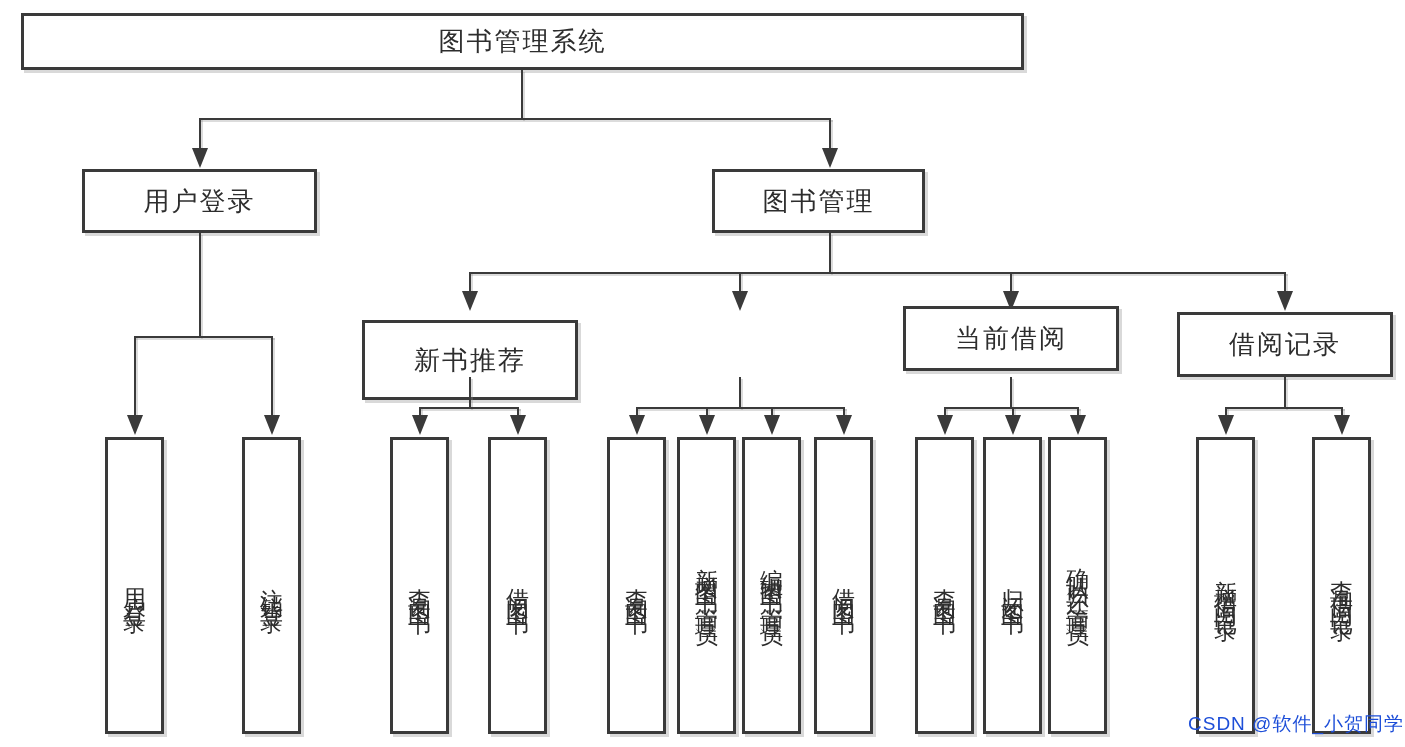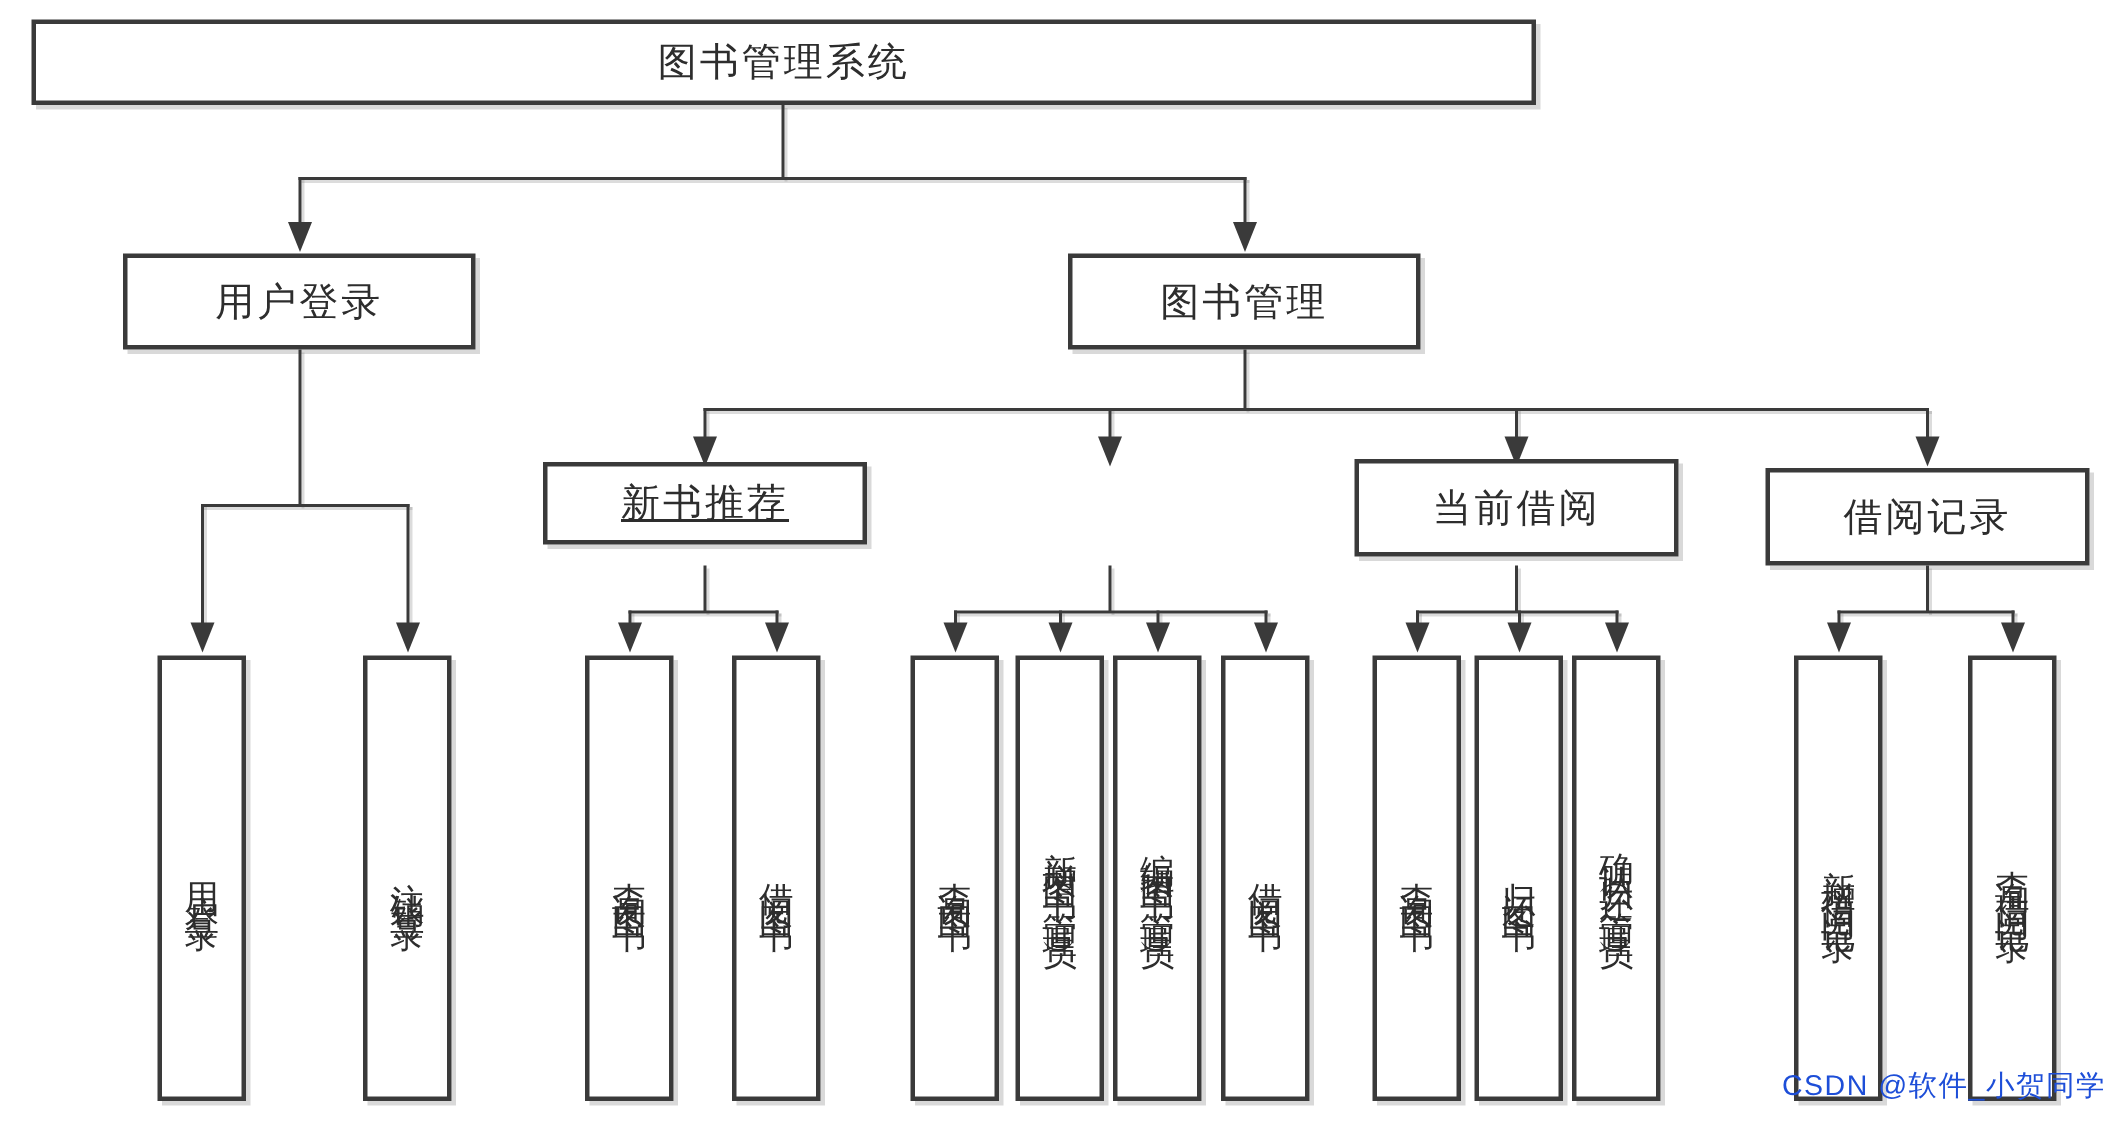--- a/index.html
+++ b/index.html
@@ -35,24 +35,24 @@
     border-left:8px solid transparent;
     border-right:8px solid transparent;
     border-top:20px solid #3a3a3a;
   }
 
   
   #n-root{left:21px;top:13px;width:1003px;height:57px;}
 
   
   #n-user-login{left:82px;top:169px;width:235px;height:64px;}
-  #n-book-mgmt{left:712px;top:169px;width:235px;height:64px;}
+  #n-book-mgmt{left:712px;top:169px;width:213px;height:64px;}
 
   
-  #n-new-books{left:362px;top:308px;width:216px;height:55px;text-decoration:underline;}
+  #n-new-books{left:362px;top:320px;width:216px;height:80px;}
   #n-borrowing{left:632px;top:312px;width:216px;height:65px;}
   #n-current{left:903px;top:306px;width:216px;height:65px;}
   #n-records{left:1177px;top:312px;width:216px;height:65px;}
 
   
   .leaf{top:437px;width:59px;height:297px;}
   #n-leaf-login{left:105px;}
   #n-leaf-logout{left:242px;}
   #n-leaf-nb-query{left:390px;}
   #n-leaf-nb-borrow{left:488px;}

